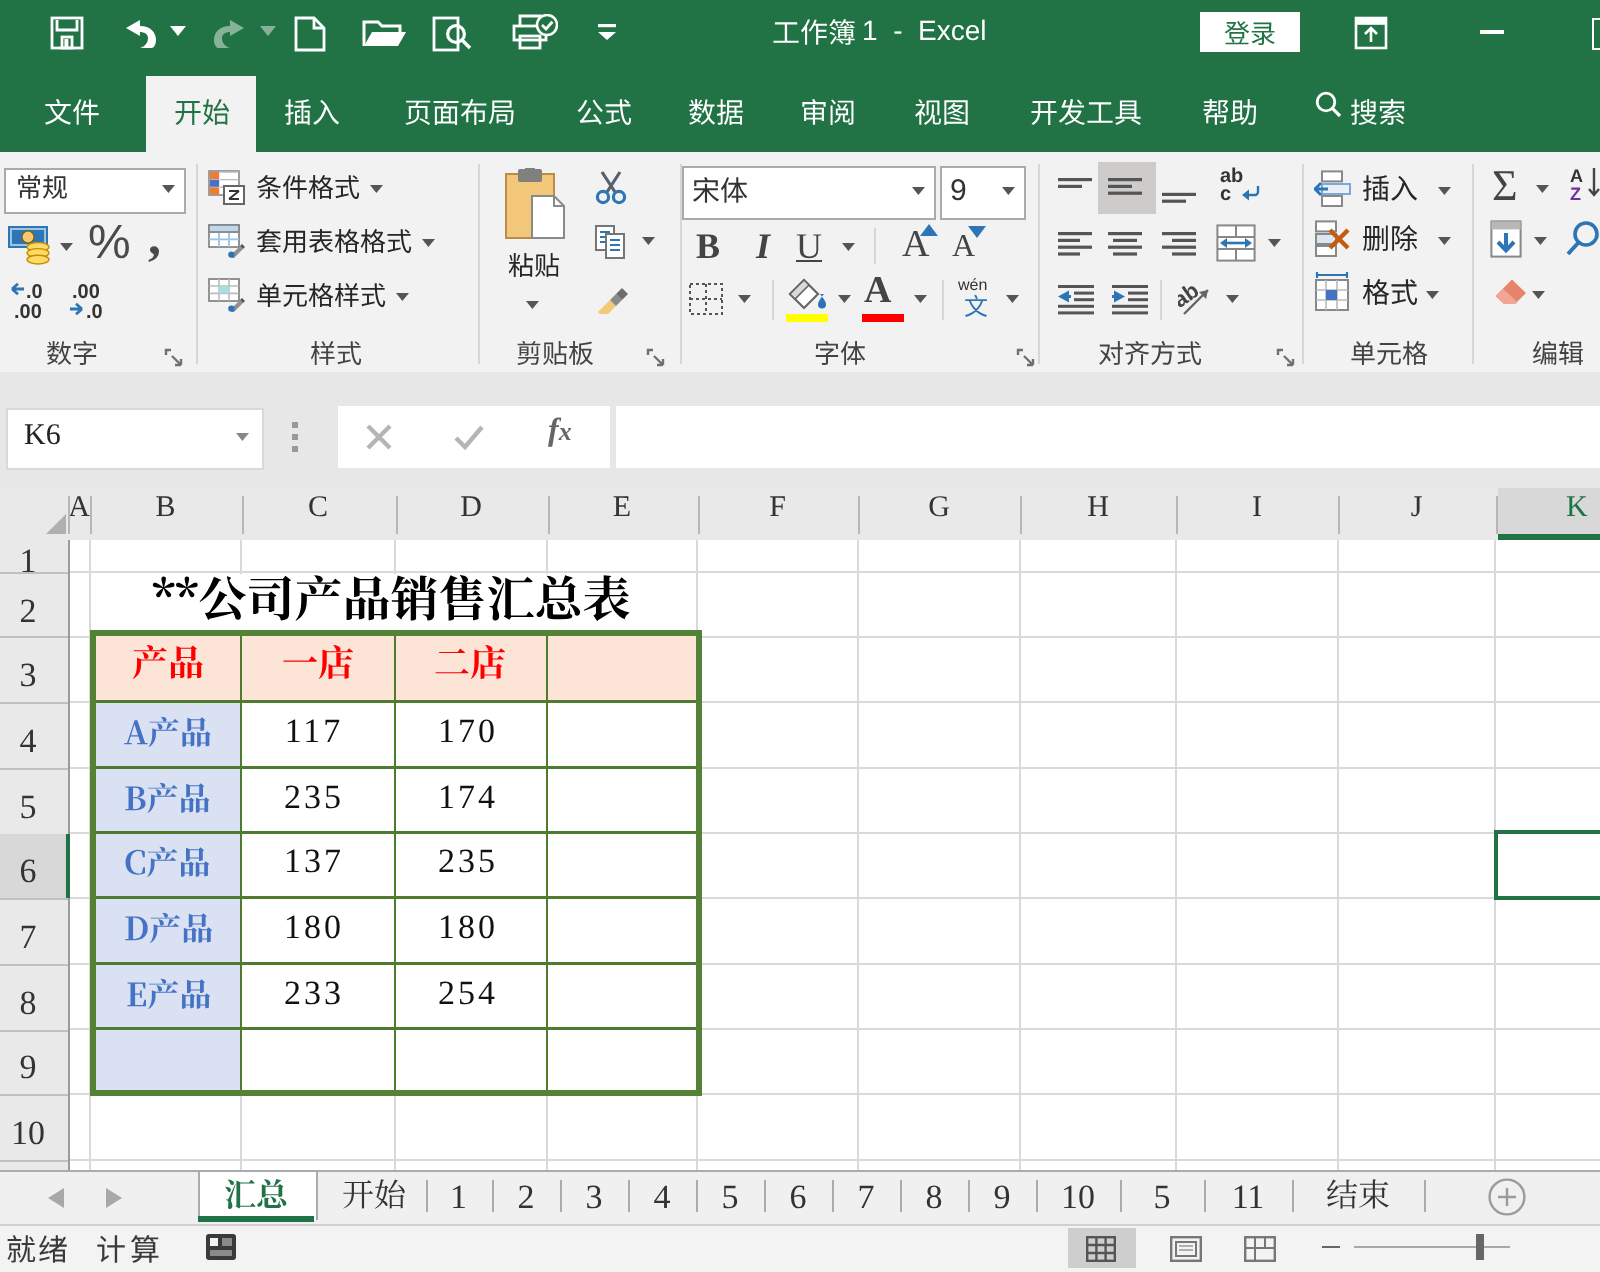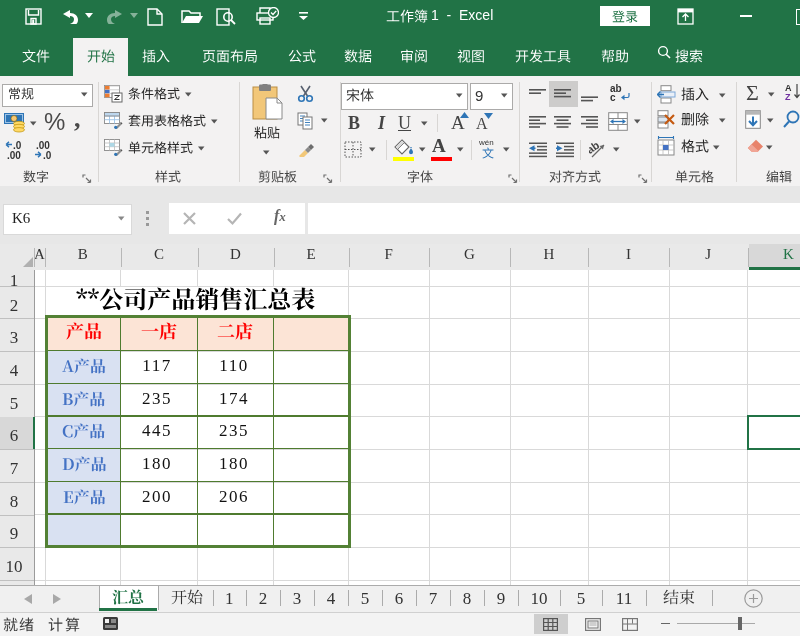--- a/index.html
+++ b/index.html
@@ -954,29 +954,29 @@
       </svg>
     </div>
     <div style="position:absolute;left:62.7px;top:488.8px;">
       <svg width="42.7" height="16" style="display:block" fill="#4472c4">
         <use href="#g71" transform="scale(0.0160)"></use>
         <use href="#g57" transform="translate(10.7 0) scale(0.0160)"></use>
         <use href="#g58" transform="translate(26.7 0) scale(0.0160)"></use>
       </svg>
     </div>
     <div style="position:absolute;left:118px;top:356.0px;width:78px;text-align:center;font:17px 'Liberation Serif',serif;color:#111;letter-spacing:1.5px">117</div>
-    <div style="position:absolute;left:195px;top:356.0px;width:78px;text-align:center;font:17px 'Liberation Serif',serif;color:#111;letter-spacing:1.5px">110</div>
+    <div style="position:absolute;left:195px;top:356.0px;width:78px;text-align:center;font:17px 'Liberation Serif',serif;color:#111;letter-spacing:1.5px">170</div>
     <div style="position:absolute;left:118px;top:388.8px;width:78px;text-align:center;font:17px 'Liberation Serif',serif;color:#111;letter-spacing:1.5px">235</div>
     <div style="position:absolute;left:195px;top:388.8px;width:78px;text-align:center;font:17px 'Liberation Serif',serif;color:#111;letter-spacing:1.5px">174</div>
-    <div style="position:absolute;left:118px;top:421.2px;width:78px;text-align:center;font:17px 'Liberation Serif',serif;color:#111;letter-spacing:1.5px">445</div>
+    <div style="position:absolute;left:118px;top:421.2px;width:78px;text-align:center;font:17px 'Liberation Serif',serif;color:#111;letter-spacing:1.5px">137</div>
     <div style="position:absolute;left:195px;top:421.2px;width:78px;text-align:center;font:17px 'Liberation Serif',serif;color:#111;letter-spacing:1.5px">235</div>
     <div style="position:absolute;left:118px;top:454.0px;width:78px;text-align:center;font:17px 'Liberation Serif',serif;color:#111;letter-spacing:1.5px">180</div>
     <div style="position:absolute;left:195px;top:454.0px;width:78px;text-align:center;font:17px 'Liberation Serif',serif;color:#111;letter-spacing:1.5px">180</div>
-    <div style="position:absolute;left:118px;top:486.8px;width:78px;text-align:center;font:17px 'Liberation Serif',serif;color:#111;letter-spacing:1.5px">200</div>
-    <div style="position:absolute;left:195px;top:486.8px;width:78px;text-align:center;font:17px 'Liberation Serif',serif;color:#111;letter-spacing:1.5px">206</div>
+    <div style="position:absolute;left:118px;top:486.8px;width:78px;text-align:center;font:17px 'Liberation Serif',serif;color:#111;letter-spacing:1.5px">233</div>
+    <div style="position:absolute;left:195px;top:486.8px;width:78px;text-align:center;font:17px 'Liberation Serif',serif;color:#111;letter-spacing:1.5px">254</div>
     <div style="position:absolute;left:746.5px;top:414.5px;width:53px;height:31px;border:2px solid #217346"></div>
     <div style="position:absolute;left:0;top:585px;width:800px;height:27px;background:#f0f0f0;border-top:1px solid #ababab;box-sizing:border-box"></div>
     <div style="position:absolute;left:24px;top:594px;">
       <svg width="8" height="10">
         <path d="M8 0 L0 5 L8 10z" fill="#a8a8a8"></path>
       </svg>
     </div>
     <div style="position:absolute;left:53px;top:594px;">
       <svg width="8" height="10">
         <path d="M0 0 L8 5 L0 10z" fill="#a8a8a8"></path>

